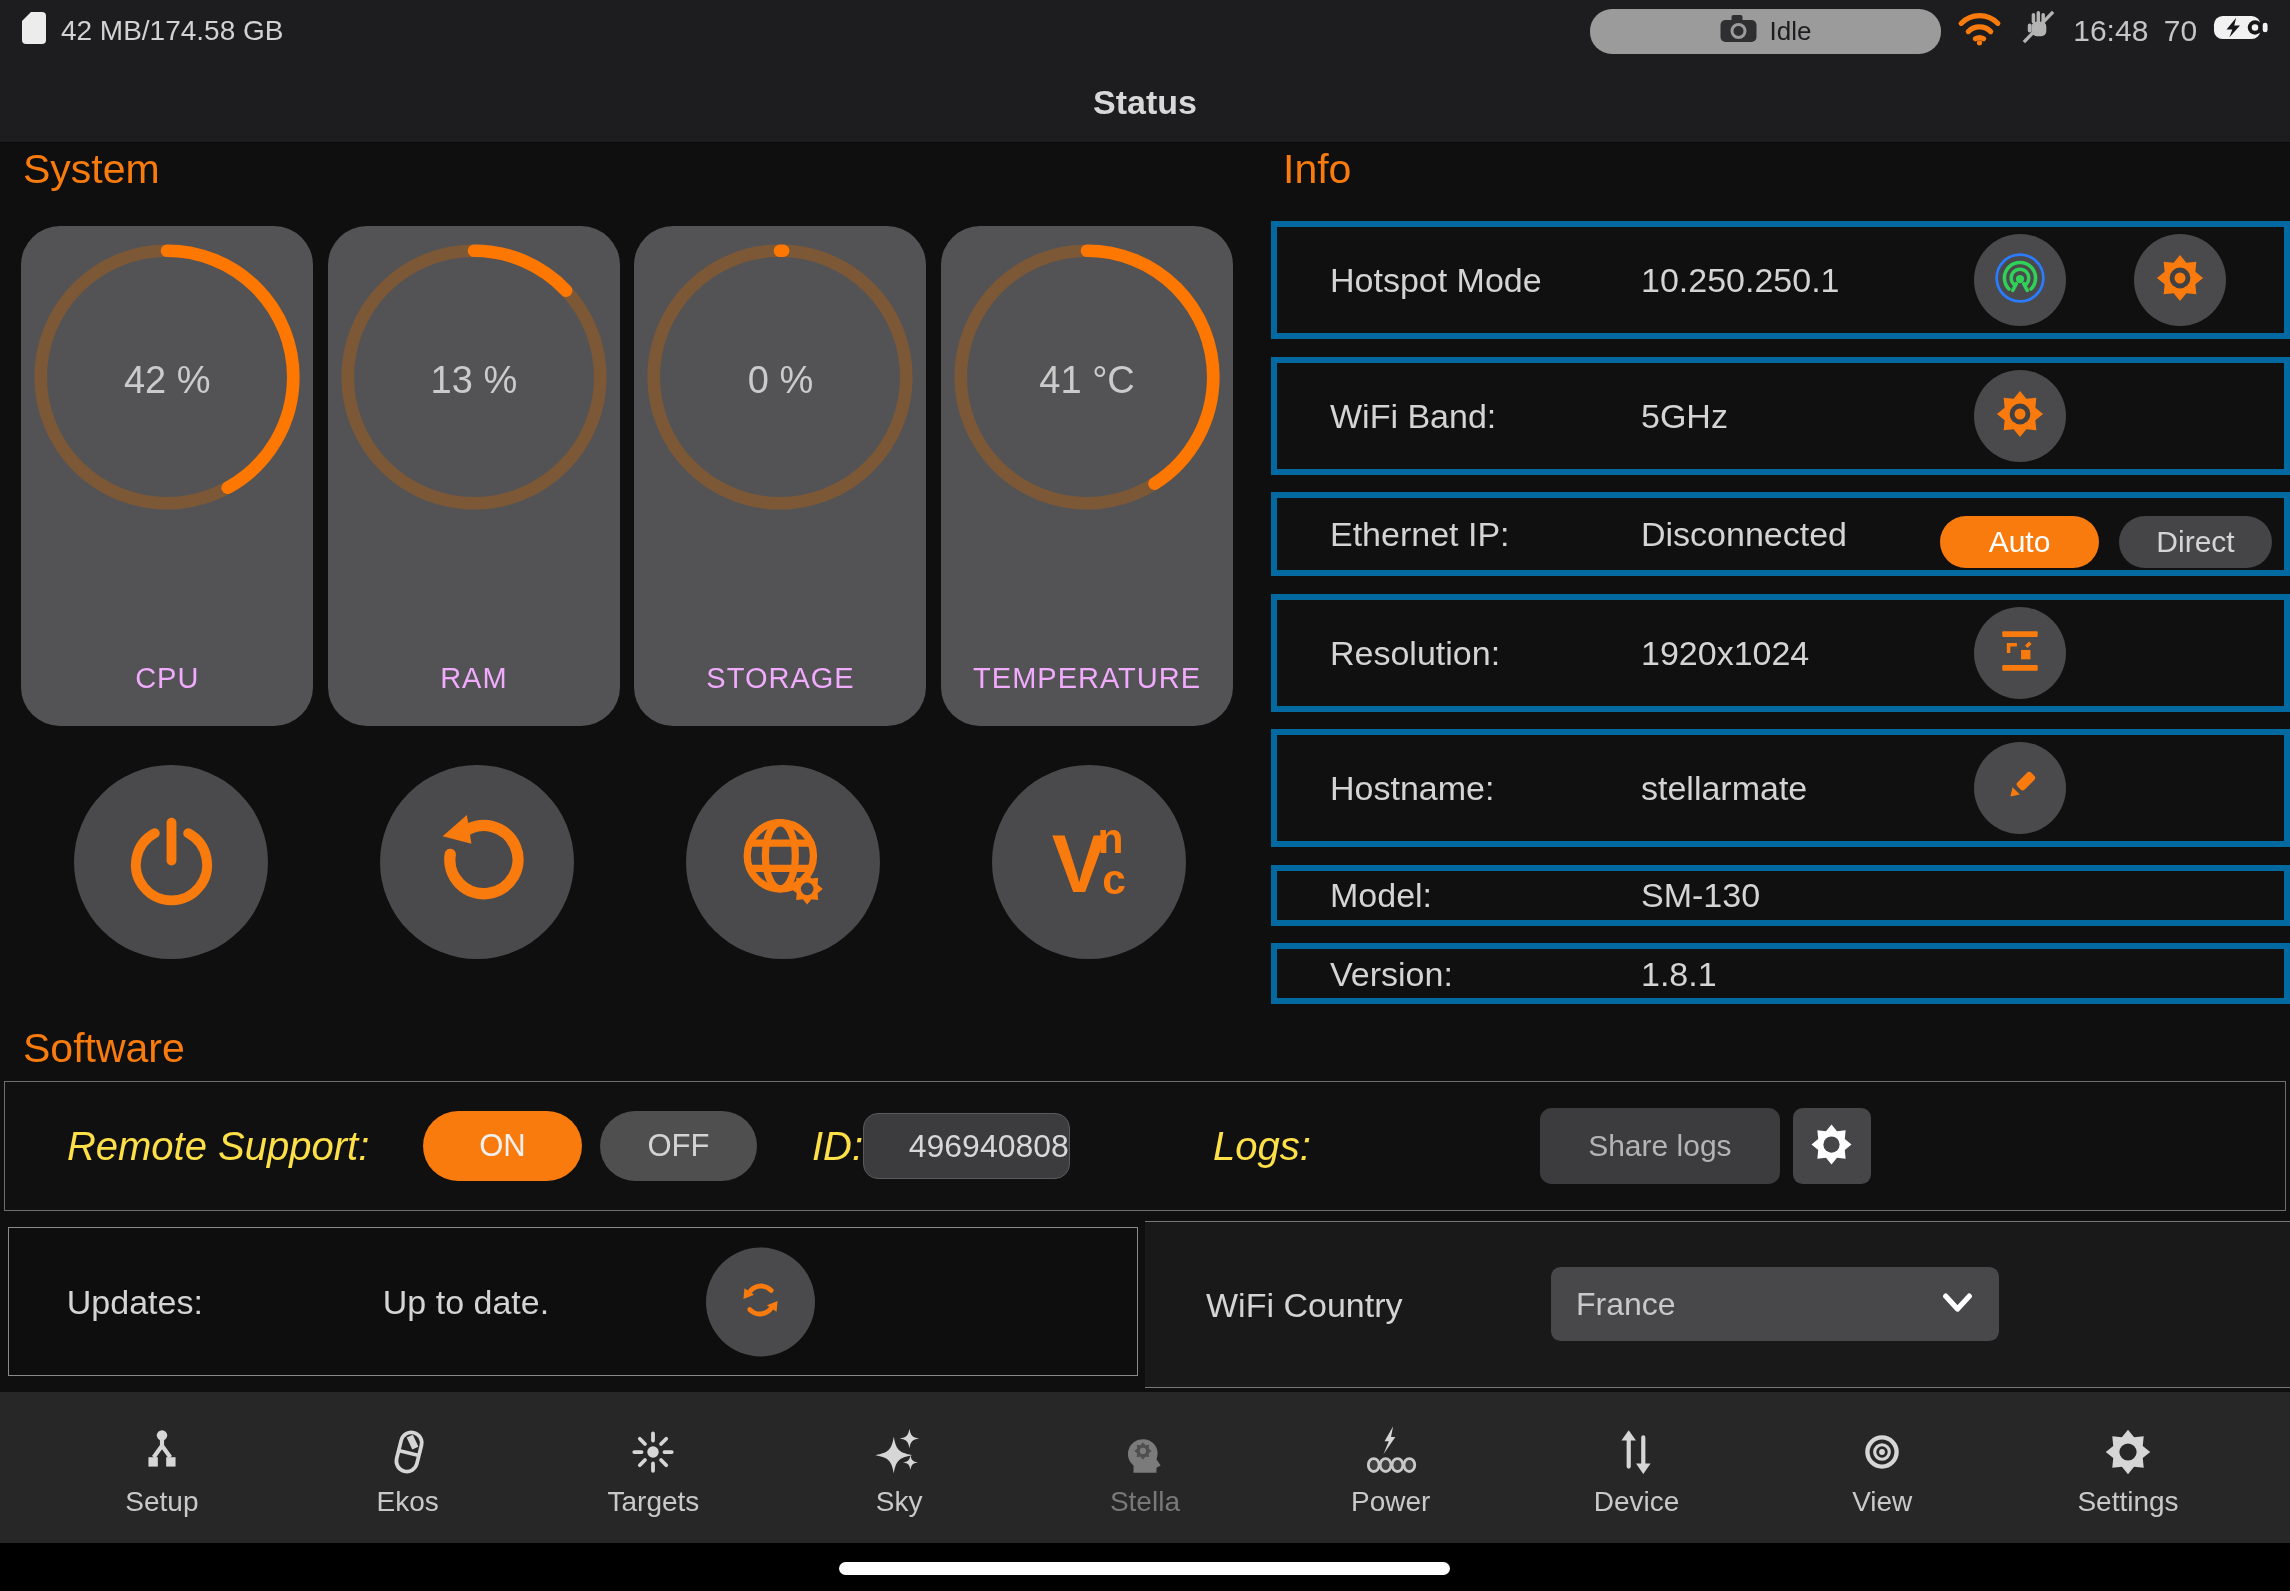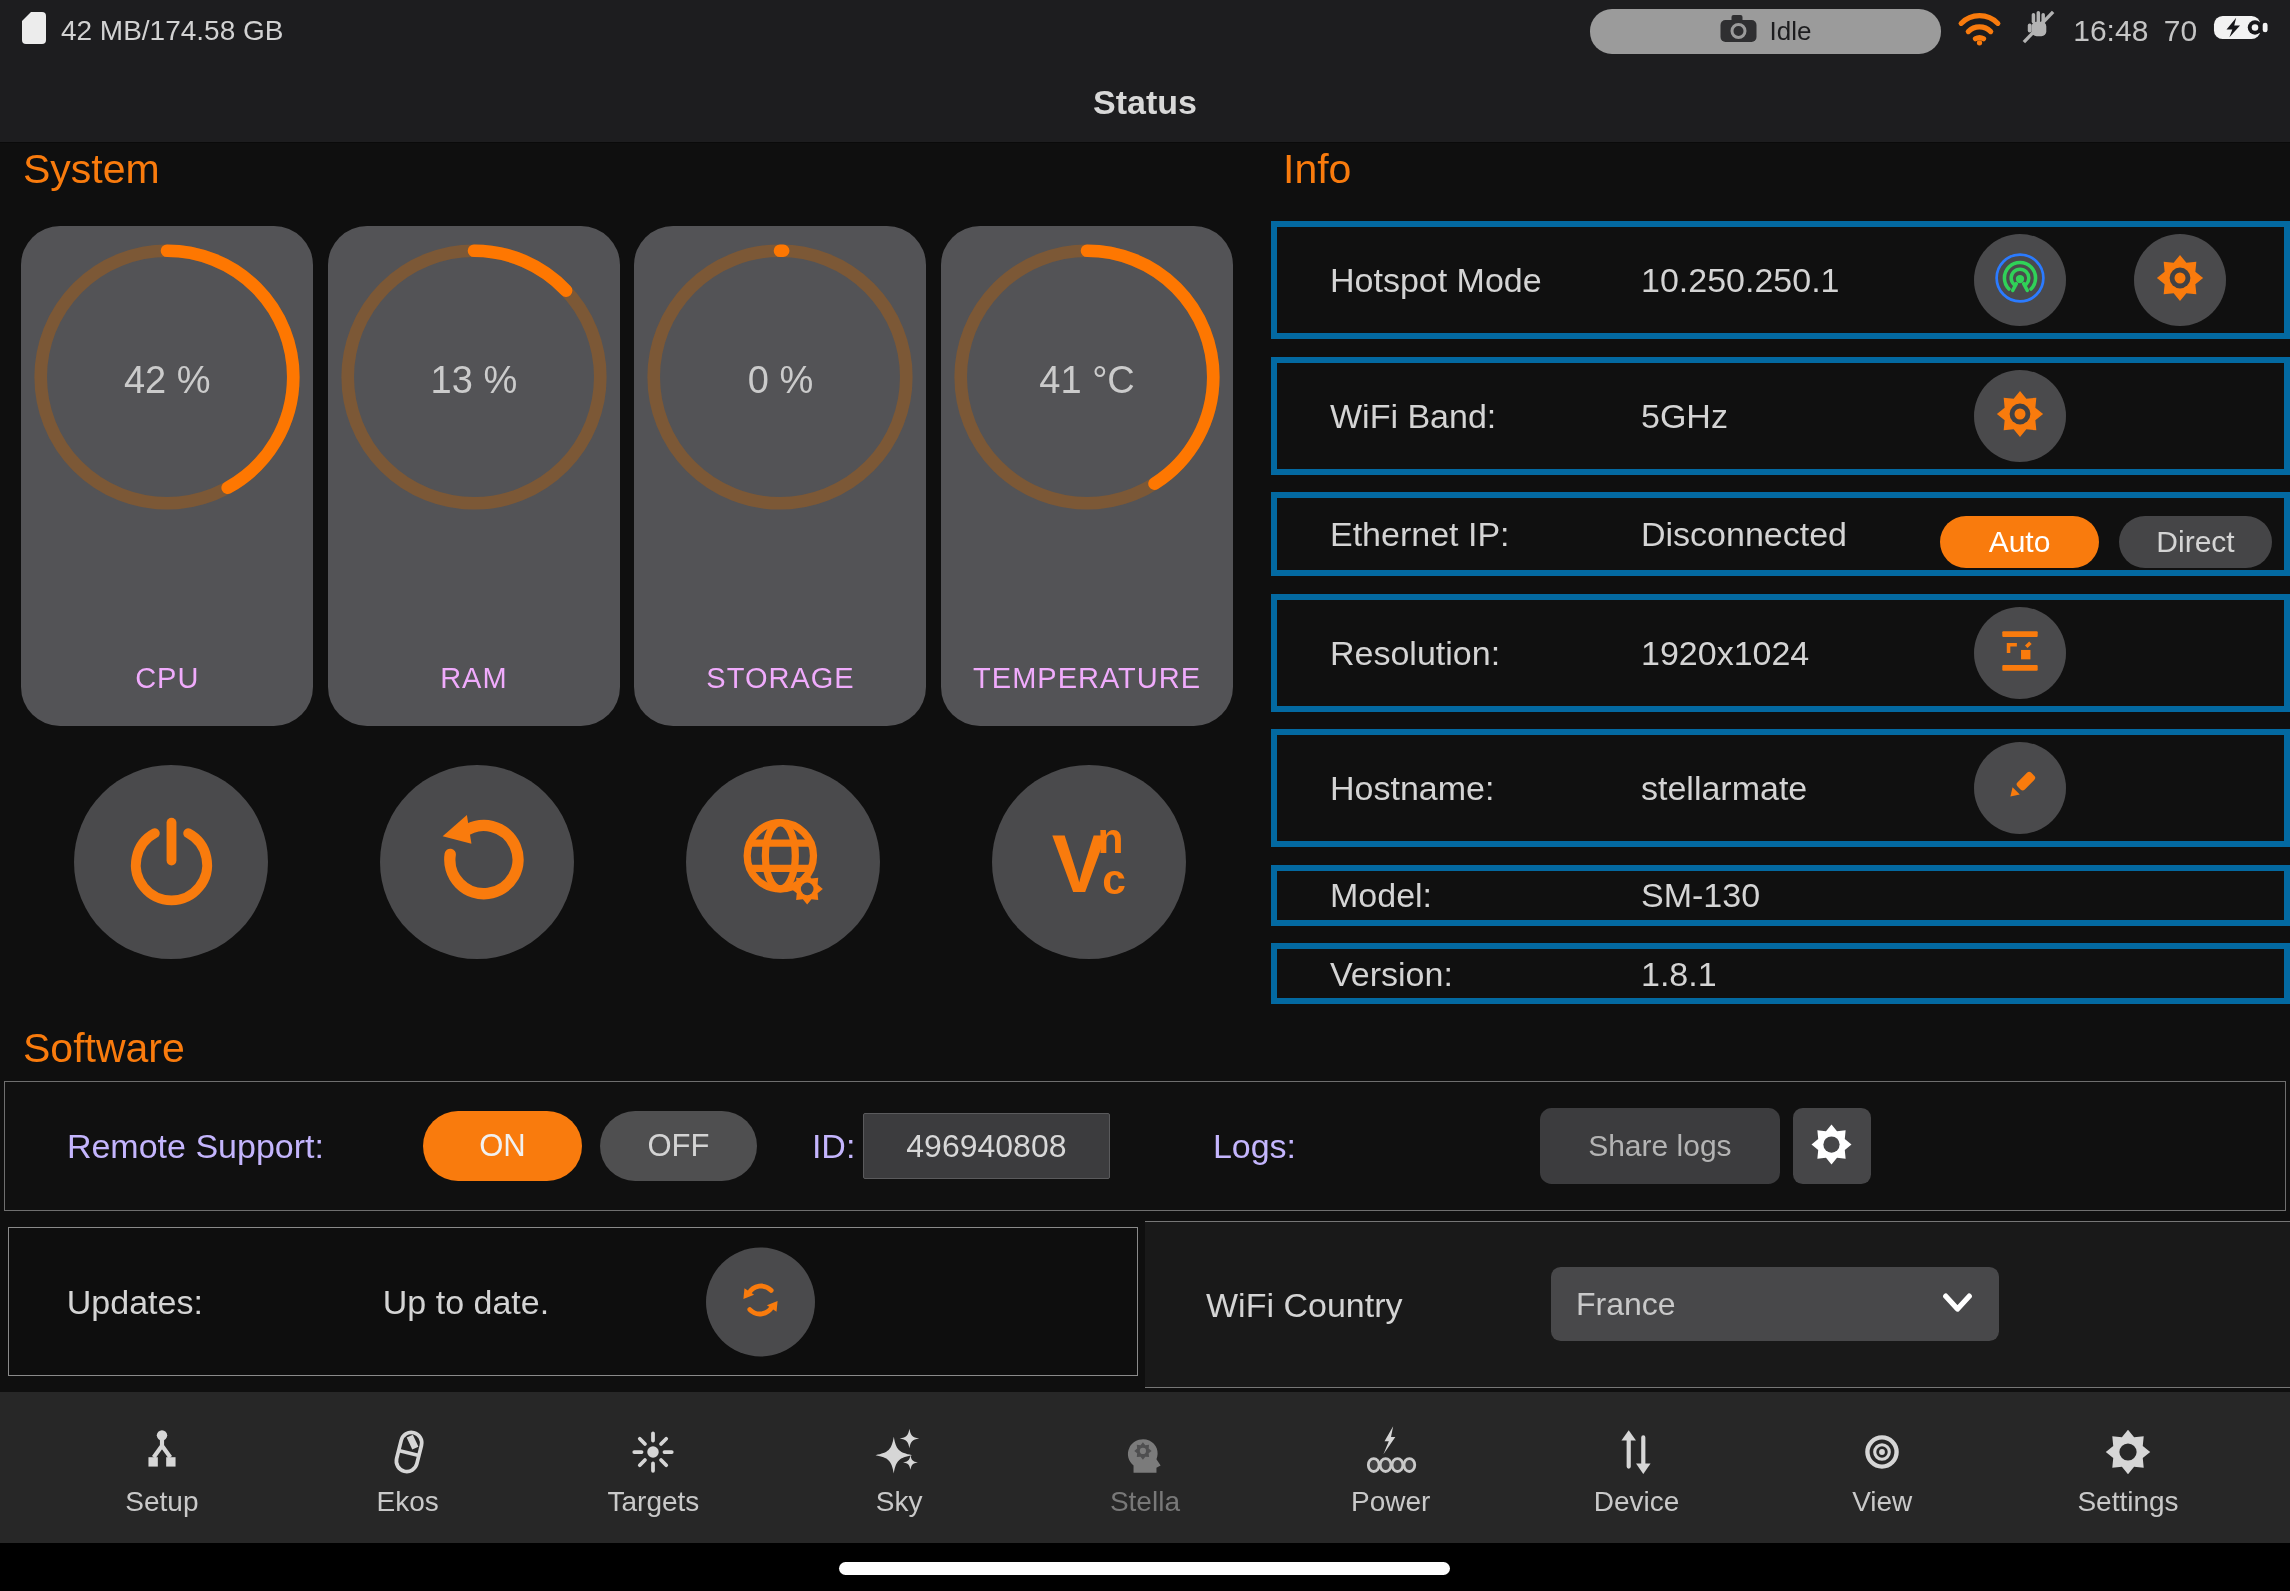--- a/index.html
+++ b/index.html
@@ -53,29 +53,29 @@
   .circle-btn { position:absolute; top:50%; transform:translateY(-50%); width:92px; height:92px;
                 border-radius:50%; background:#4a4a4c; display:flex; align-items:center; justify-content:center; }
   .cb1 { left:697px; } .cb2 { left:857px; }
   .pill { position:absolute; top:50%; transform:translateY(-50%); height:52px; border-radius:32px;
           display:flex; align-items:center; justify-content:center; font-size:30px;margin-top:8px; }
   .pill-auto { left:663px; width:159px; background:#f97b0d; color:#fff; }
   .pill-direct { left:842px; width:153px; background:#454547; color:#d4d4d4; }
 
   
   #soft-box { left:3.9px; top:1081px; width:2282px; height:130px; background:#101010; border:1px solid #6f6f6f; }
-  #soft-box .lbl { position:absolute; top:50%; transform:translateY(-50%); color:#c4b5fd; font-size:34px; }
+  #soft-box .lbl { position:absolute; top:50%; transform:translateY(-50%); color:#fde047; font-size:40px;font-style:italic; }
   .tg { position:absolute; top:50%; transform:translateY(-50%); height:70px; border-radius:35px;
         display:flex; align-items:center; justify-content:center; font-size:31px; }
   #tg-on  { left:418px; width:159px; background:#f97b0d; color:#f1f1f1; }
   #tg-off { left:595px; width:157px; background:#4f4f50; color:#d4d4d4; }
   #id-lbl { left:807px; top:32%; transform:translateY(-50%); }
-  .id-input { position:absolute; left:858px; top:50%; transform:translateY(-50%); width:247px; height:66px;
-              background:#3c3c3e; border:1px solid #5a5a5c; border-radius:2px; color:#d8d8d8;
-              font-size:32px; text-align:center; font-family:"Liberation Sans",sans-serif; }
+  .id-input { position:absolute; left:858px; top:50%; transform:translateY(-50%); width:207px; height:66px;
+              background:#3c3c3e; border:1px solid #5a5a5c; border-radius:15px; color:#d8d8d8;
+              font-size:32px; text-align:right; font-family:"Liberation Sans",sans-serif; }
   #logs-lbl { left:1208px; }
   .share-btn { position:absolute; left:1535px; top:50%; transform:translateY(-50%); width:240px; height:76px;
                background:#3c3c3e; border-radius:11.6px; color:#b4b4b4; font-size:30px;
                display:flex; align-items:center; justify-content:center; }
   .gear-btn { position:absolute; left:1788px; top:50%; transform:translateY(-50%); width:78px; height:76px;
               background:#464648; border-radius:9.7px; display:flex; align-items:center; justify-content:center; }
 
   
   #updates-box { left:7.8px; top:1227px; width:1130px; height:149px; background:#0e0e0e; border:1px solid #8a8a8a; }
   #updates-box .lbl { position:absolute; top:50%; transform:translateY(-50%); color:#d4d4d4; font-size:34px; }

